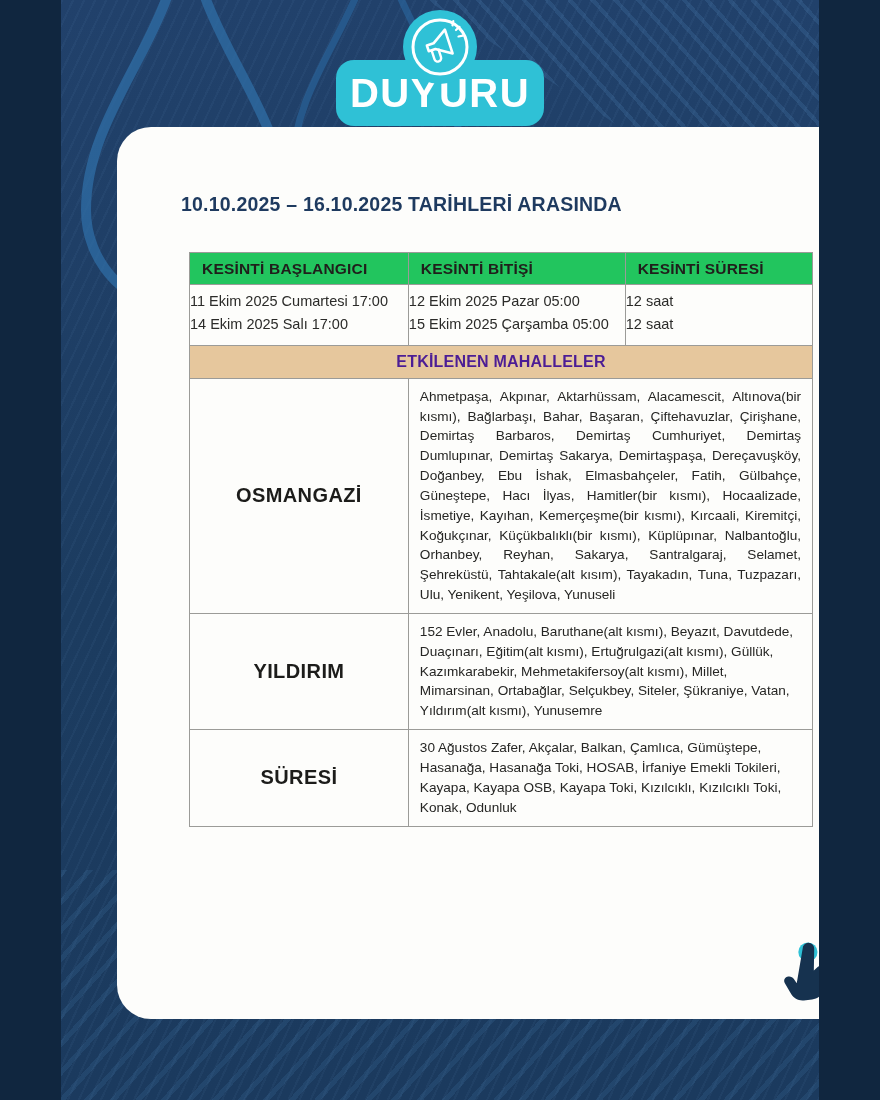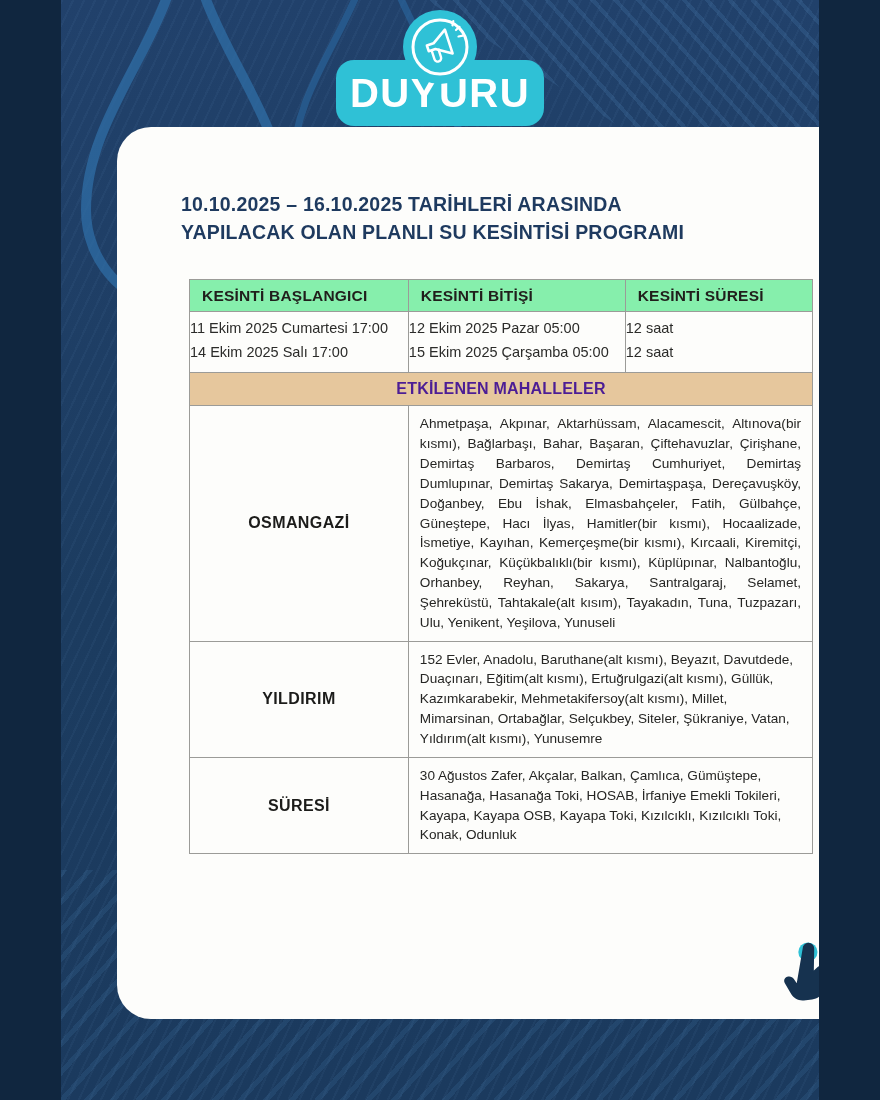--- a/index.html
+++ b/index.html
@@ -48,31 +48,31 @@
     margin:64px auto 0; text-align:left; width:640px;
     font-size:19.5px; line-height:1.42; font-weight:700;
     color:#1e3a5f; letter-spacing:.2px;
   }
   table.outage{
     margin:33px auto 0; width:624px; border-collapse:collapse;
     color:#262624;
   }
   table.outage th, table.outage td{ border:1px solid #9b9b98; }
   th.hcell{
-    background:#86efac; text-align:left; font-size:15.5px; font-weight:700;
+    background:#22c55e; text-align:left; font-size:15.5px; font-weight:700;
     color:#201e1b; padding:7px 12px 6px; letter-spacing:.2px;
   }
   td.dcell{ padding:5px 0 8px; font-size:14.5px; vertical-align:top; color:#2b2b29; }
   td.dcell div{ line-height:1.62; white-space:nowrap; }
   td.section-cell{
     background:#e6c79d; text-align:center; font-weight:700; font-size:16px;
     color:#4c1d95; padding:7px 6px; letter-spacing:.2px;
   }
   td.district-cell{
-    text-align:center; font-weight:700; font-size:16px; color:#1c1c1a;
+    text-align:center; font-weight:700; font-size:20px; color:#1c1c1a;
     letter-spacing:.4px; 
   }
   td.nb-cell{ font-size:13.6px; line-height:1.46; padding:8px 11px; color:#262624; }
   td.nb-cell.justify{ text-align:justify; }
   
   .hand{ position:absolute; right:16px; bottom:4px; z-index:4; }
 </style>
 </head>
 <body>
 
@@ -103,21 +103,20 @@
           <path d="M49.5,15.5 l0.8,-4.4"></path>
         </g>
       </svg>
     </div>
   </header>
 
   <main class="card">
 
     <h1 class="title">
       <span>10.10.2025 – 16.10.2025 TARİHLERİ ARASINDA</span><br>
-      <span>YAPILACAK OLAN PLANLI SU KESİNTİSİ PROGRAMI</span>
     </h1>
 
     <table class="outage">
       <colgroup>
           <col style="width:219px">
           <col style="width:217px">
           <col style="width:188px">
         </colgroup>
       <thead>
         <tr>

